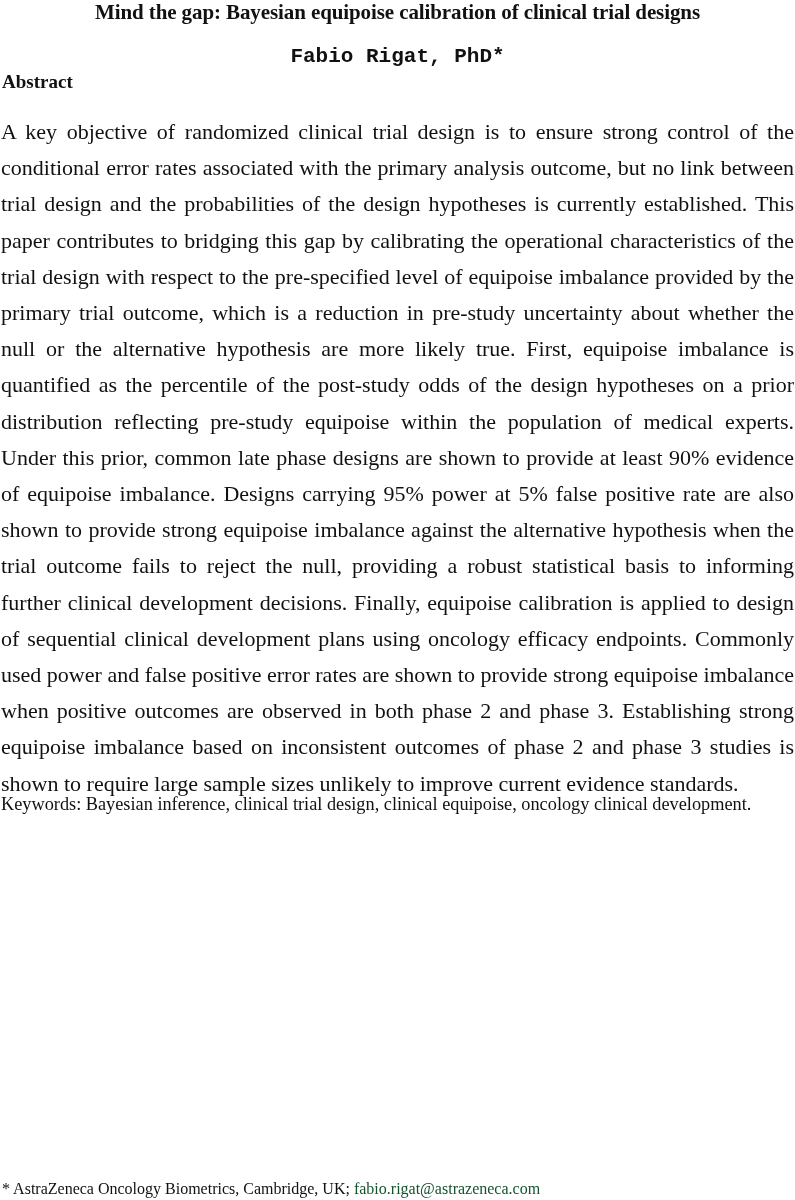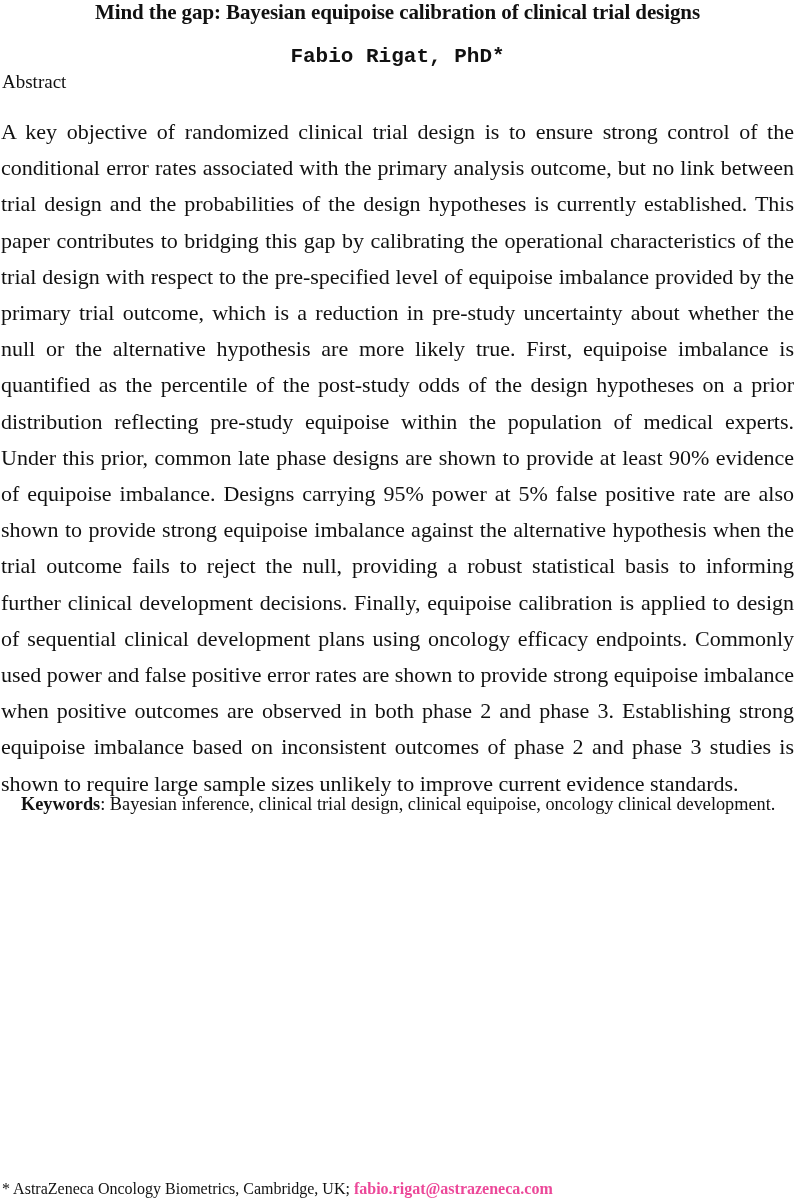--- a/index.html
+++ b/index.html
@@ -12,37 +12,37 @@
     position: absolute; left: 0; top: 0; width: 795px;
     text-align: center; font-weight: bold; font-size: 21px;
     line-height: 24px; letter-spacing: -0.1px;
   }
   .author {
     position: absolute; left: 0; top: 45px; width: 795px;
     text-align: center; font-weight: bold; font-size: 21px; line-height: 24px; font-family: Liberation Mono, monospace;
   }
   .abstract-heading {
     position: absolute; left: 2px; top: 71px;
-    font-weight: normal; font-size: 19px; line-height: 22px;
+    font-weight: bold; font-size: 19px; line-height: 22px;
   }
   .abstract-body {
     position: absolute; left: 1px; top: 114px; width: 793px;
     font-size: 22px; line-height: 36.2px; text-align: justify;
     margin: 0;
   }
   .keywords {
     position: absolute; left: 1px; top: 786px; width: 793px;
     font-size: 18.3px; line-height: 36px; text-align: justify; margin: 0;
   }
-  .keywords b { font-weight: bold; padding-left: 20px; }
+  .keywords b { font-weight: normal; }
   .footnote {
     position: absolute; left: 2px; top: 1179px; width: 793px;
     font-size: 16px; line-height: 20px;
   }
-  .email { color: #ec4899; text-decoration: none; font-weight: bold; }
+  .email { color: #14532d; text-decoration: none; }
 </style>
 </head>
 <body>
 
 <div class="title">Mind the gap: Bayesian equipoise calibration of clinical trial designs</div>
 <div class="author">Fabio Rigat, PhD*</div>
 <div class="abstract-heading">Abstract</div>
 <p class="abstract-body">A key objective of randomized clinical trial design is to ensure strong control of the conditional error rates associated with the primary analysis outcome, but no link between trial design and the probabilities of the design hypotheses is currently established. This paper contributes to bridging this gap by calibrating the operational characteristics of the trial design with respect to the pre-specified level of equipoise imbalance provided by the primary trial outcome, which is a reduction in pre-study uncertainty about whether the null or the alternative hypothesis are more likely true. First, equipoise imbalance is quantified as the percentile of the post-study odds of the design hypotheses on a prior distribution reflecting pre-study equipoise within the population of medical experts. Under this prior, common late phase designs are shown to provide at least 90% evidence of equipoise imbalance. Designs carrying 95% power at 5% false positive rate are also shown to provide strong equipoise imbalance against the alternative hypothesis when the trial outcome fails to reject the null, providing a robust statistical basis to informing further clinical development decisions. Finally, equipoise calibration is applied to design of sequential clinical development plans using oncology efficacy endpoints. Commonly used power and false positive error rates are shown to provide strong equipoise imbalance when positive outcomes are observed in both phase 2 and phase 3. Establishing strong equipoise imbalance based on inconsistent outcomes of phase 2 and phase 3 studies is shown to require large sample sizes unlikely to improve current evidence standards.</p>
 <p class="keywords"><b>Keywords</b><span>: Bayesian inference, clinical trial design, clinical equipoise, oncology clinical development.</span></p>
 <div class="footnote"><span>* AstraZeneca Oncology Biometrics, Cambridge, UK; </span><a class="email">fabio.rigat@astrazeneca.com</a></div>

